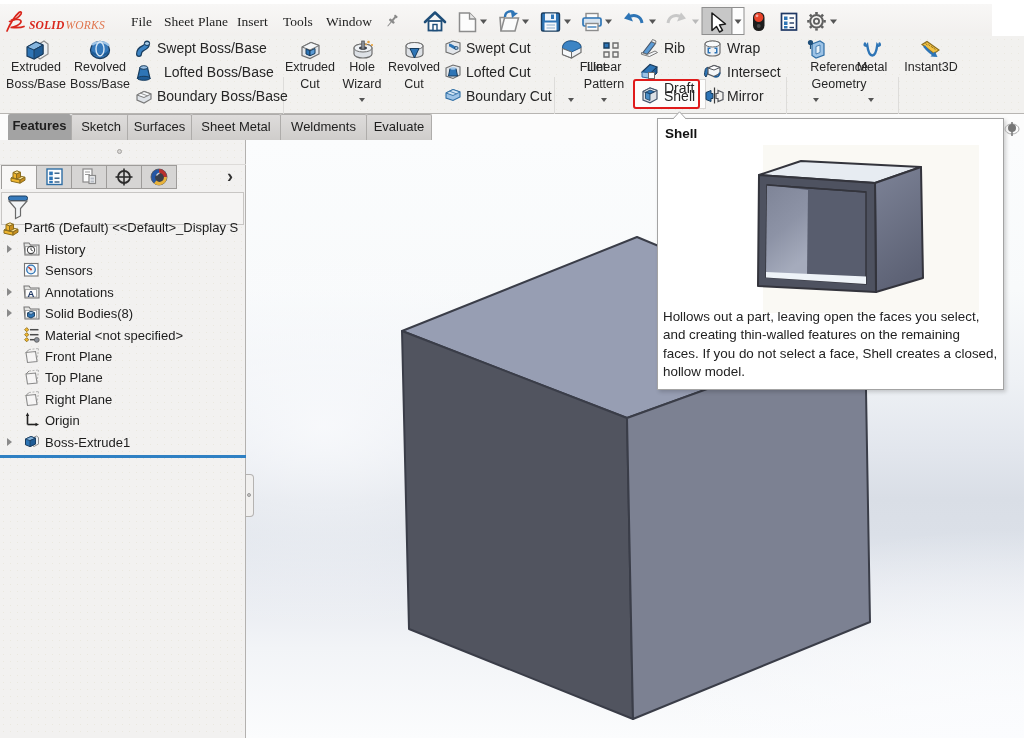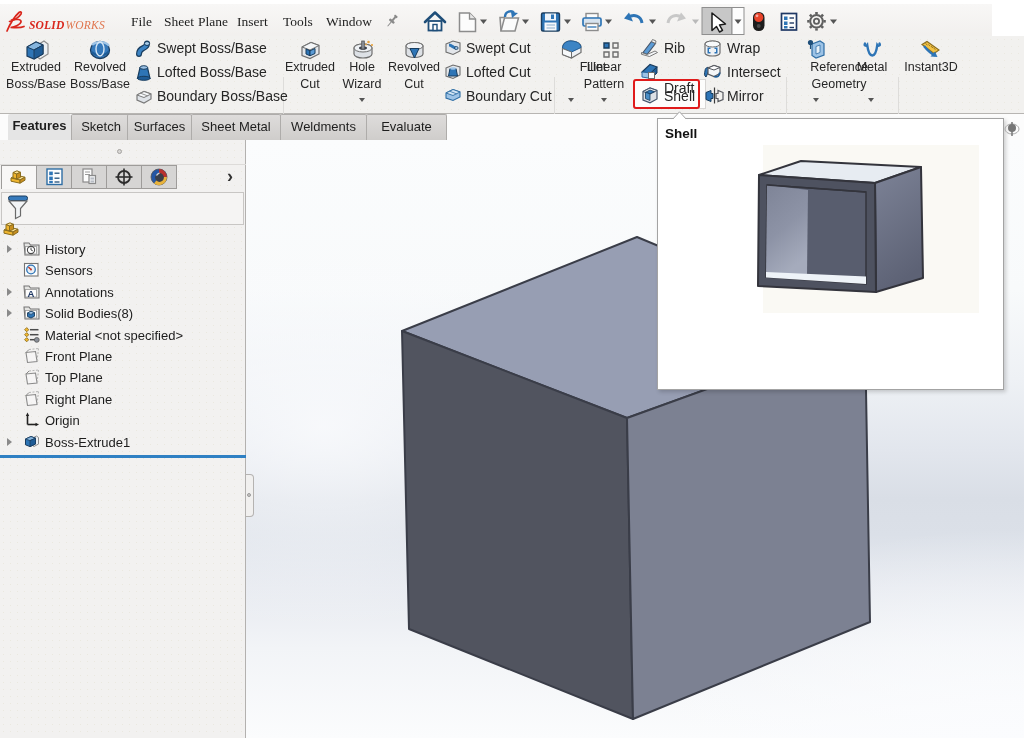--- a/index.html
+++ b/index.html
@@ -19,21 +19,21 @@
   border-bottom:1px solid #b7b5b2; }
 .rsep { top:41px; width:1px; height:68px; background:#dddcda; }
 .rlbl { font-size:12.5px; color:#262626; text-align:center; line-height:17px; white-space:nowrap; }
 .slbl { font-size:14px; color:#262626; white-space:nowrap; line-height:16px;text-align:center; }
 .caret { width:0; height:0; border-left:3.5px solid transparent; border-right:3.5px solid transparent; border-top:4px solid #555; }
 
 
 #tabrow { left:0; top:114px; width:1024px; height:26px; background:#fcfcfc; }
 .tab { top:0px; height:26px; line-height:24px; text-align:center; font-size:13px; color:#1e1e1e;
   background:linear-gradient(#dedcdb,#cfcdcb); border:1px solid #aeacaa; border-bottom:none; border-radius:2px 2px 0 0; }
-.tab.active { background:#e5e5e5; border:none; font-weight:bold; }
+.tab.active { background:#a3a3a3; border:none; font-weight:bold; }
 
 
 #panel { left:0; top:140px; width:246px; height:598px; background:#f2f1f0;
   border-right:1px solid #b3b1af;
   background-image:radial-gradient(circle, rgba(190,180,130,.15) .5px, transparent .6px);
   background-size:7px 7px; }
 .fmtab { top:25px; width:36px; height:24px; background:#d6d5d4; border:1px solid #9e9c9a; }
 .fmtab.active { background:#f8f7f6; border-bottom:none; }
 .treetxt { font-size:13px; color:#1c1c1c; white-space:nowrap; line-height:16px; }
 .exp { width:0; height:0; border-top:4px solid transparent; border-bottom:4px solid transparent; border-left:5px solid #8a8a8a; }
@@ -170,21 +170,21 @@
   <div class="abs rlbl" style="left:275px;top:23px;width:70px">Extruded<br>Cut</div>
   <div class="abs rlbl" style="left:327px;top:23px;width:70px">Hole<br>Wizard</div>
   <div class="abs rlbl" style="left:379px;top:23px;width:70px">Revolved<br>Cut</div>
   <div class="abs rlbl" style="left:558px;top:23px;width:70px">Fillet</div>
   <div class="abs rlbl" style="left:569px;top:23px;width:70px">Linear<br>Pattern</div>
   <div class="abs rlbl" style="left:804px;top:23px;width:70px">Reference<br>Geometry</div>
   <div class="abs rlbl" style="left:837px;top:23px;width:70px">Metal</div>
   <div class="abs rlbl" style="left:896px;top:23px;width:70px">Instant3D</div>
 
   <div class="abs slbl" style="left:157px;top:4px">Swept Boss/Base</div>
-  <div class="abs slbl" style="left:157px;top:28px">Lofted Boss/Base</div>
+  <div class="abs slbl" style="left:164px;top:28px">Lofted Boss/Base</div>
   <div class="abs slbl" style="left:157px;top:52px">Boundary Boss/Base</div>
   <div class="abs slbl" style="left:466px;top:4px">Swept Cut</div>
   <div class="abs slbl" style="left:466px;top:28px">Lofted Cut</div>
   <div class="abs slbl" style="left:466px;top:52px">Boundary Cut</div>
   <div class="abs slbl" style="left:664px;top:4px">Rib</div>
   <div class="abs slbl" style="left:664px;top:44px">Draft</div>
   <div class="abs slbl" style="left:664px;top:52px">Shell</div>
   <div class="abs slbl" style="left:727px;top:4px">Wrap</div>
   <div class="abs slbl" style="left:727px;top:28px">Intersect</div>
   <div class="abs slbl" style="left:727px;top:52px">Mirror</div>
@@ -344,21 +344,21 @@
     </g>
   </svg>
 </div>
 
 <div id="tabrow" class="abs">
   <div class="abs tab active" style="left:8px;width:63px">Features</div>
   <div class="abs tab" style="left:71px;width:60px">Sketch</div>
   <div class="abs tab" style="left:127px;width:65px">Surfaces</div>
   <div class="abs tab" style="left:191px;width:90px">Sheet Metal</div>
   <div class="abs tab" style="left:280px;width:87px">Weldments</div>
-  <div class="abs tab" style="left:366px;width:81px">Evaluate</div>
+  <div class="abs tab" style="left:366px;width:66px">Evaluate</div>
 </div>
 
 <div id="viewport" class="abs">
   <svg class="abs" style="left:0;top:0" width="778" height="598" viewBox="0 0 778 598">
     <polygon points="391,97 619,192 381,278 156,191" fill="#979eb3" stroke="#3a3d48" stroke-width="2" stroke-linejoin="round"></polygon>
     <polygon points="156,191 381,278 387,579 163,489" fill="#51545f" stroke="#3a3d48" stroke-width="2" stroke-linejoin="round"></polygon>
     <polygon points="381,278 619,192 624,482 387,579" fill="#7c8192" stroke="#3a3d48" stroke-width="2" stroke-linejoin="round"></polygon>
   </svg>
 </div>
 
@@ -481,20 +481,21 @@
       <polygon points="15,12.5 11.5,10.8 11.5,14.2" stroke-width="0"></polygon>
     </g>
     <g transform="translate(24,434)">
       <polygon points="8,4.5 12.5,2 14.5,3.5 14.5,10 10,12.5 8,11" fill="#eceff2" stroke="#8c8c8c" stroke-width="1"></polygon>
       <polygon points="1.5,5 7,2.5 11.5,4.2 11.5,10 6,12.6 1.5,10.8" fill="#2e75b6" stroke="#1a3c5e" stroke-width="1"></polygon>
       <polygon points="1.5,5 7,2.5 11.5,4.2 6,6.6" fill="#85b4dd" stroke="#1a3c5e" stroke-width="0.8"></polygon>
       <polygon points="6,6.6 11.5,4.2 11.5,10 6,12.6" fill="#1f5c96" stroke="#1a3c5e" stroke-width="0.8"></polygon>
     </g>
   </svg>
 
+  <div class="abs treetxt" style="left:24px;top:80px">Part6 (Default) &lt;&lt;Default&gt;_Display S</div>
   <div class="abs exp" style="left:7px;top:105px"></div>
   <div class="abs treetxt" style="left:45px;top:102px">History</div>
   <div class="abs treetxt" style="left:45px;top:123px">Sensors</div>
   <div class="abs exp" style="left:7px;top:148px"></div>
   <div class="abs treetxt" style="left:45px;top:145px">Annotations</div>
   <div class="abs exp" style="left:7px;top:169px"></div>
   <div class="abs treetxt" style="left:45px;top:166px">Solid Bodies(8)</div>
   <div class="abs treetxt" style="left:45px;top:188px">Material &lt;not specified&gt;</div>
   <div class="abs treetxt" style="left:45px;top:209px">Front Plane</div>
   <div class="abs treetxt" style="left:45px;top:230px">Top Plane</div>
@@ -522,20 +523,21 @@
     </defs>
 
     <polygon points="18,29 60,15 180,21 134,37" fill="#e7ecf2" stroke="#33343c" stroke-width="2" stroke-linejoin="round"></polygon>
     <polygon points="134,37 180,21 182,132 135,146" fill="url(#rface)" stroke="#33343c" stroke-width="2" stroke-linejoin="round"></polygon>
     <polygon points="18,29 134,37 135,146 17,140" fill="#4e5260" stroke="#33343c" stroke-width="2" stroke-linejoin="round"></polygon>
     <polygon points="26,39 125,46 125,138 25,131" fill="#585d6e" stroke="#33343c" stroke-width="1.5"></polygon>
     <polygon points="26,39 67,44 66,128 25,131" fill="url(#lwall)"></polygon>
     <polygon points="25,126 125,130.5 125,138 25,131.5" fill="#eef3f8"></polygon>
     <line x1="26" y1="39" x2="125" y2="46" stroke="#33343c" stroke-width="1.5"></line>
   </svg>
+  <div id="tttext" class="abs">Hollows out a part, leaving open the faces you select,<br>and creating thin-walled features on the remaining<br>faces. If you do not select a face, Shell creates a closed,<br>hollow model.</div>
 
   <svg class="abs" style="left:12px;top:-8px" width="20" height="9" viewBox="0 0 20 9">
     <polygon points="2,9 9.5,0.8 17,9" fill="#fff" stroke="#a3a3a3" stroke-width="1"></polygon>
     <rect x="2" y="8" width="15" height="1.5" fill="#fff"></rect>
   </svg>
 </div>
 
 <svg class="abs" style="left:1003px;top:120px" width="18" height="18" viewBox="0 0 18 18">
   <ellipse cx="9" cy="9" rx="7" ry="5" fill="none" stroke="#aaa"></ellipse>
   <circle cx="9" cy="8" r="4" fill="#777"></circle>

